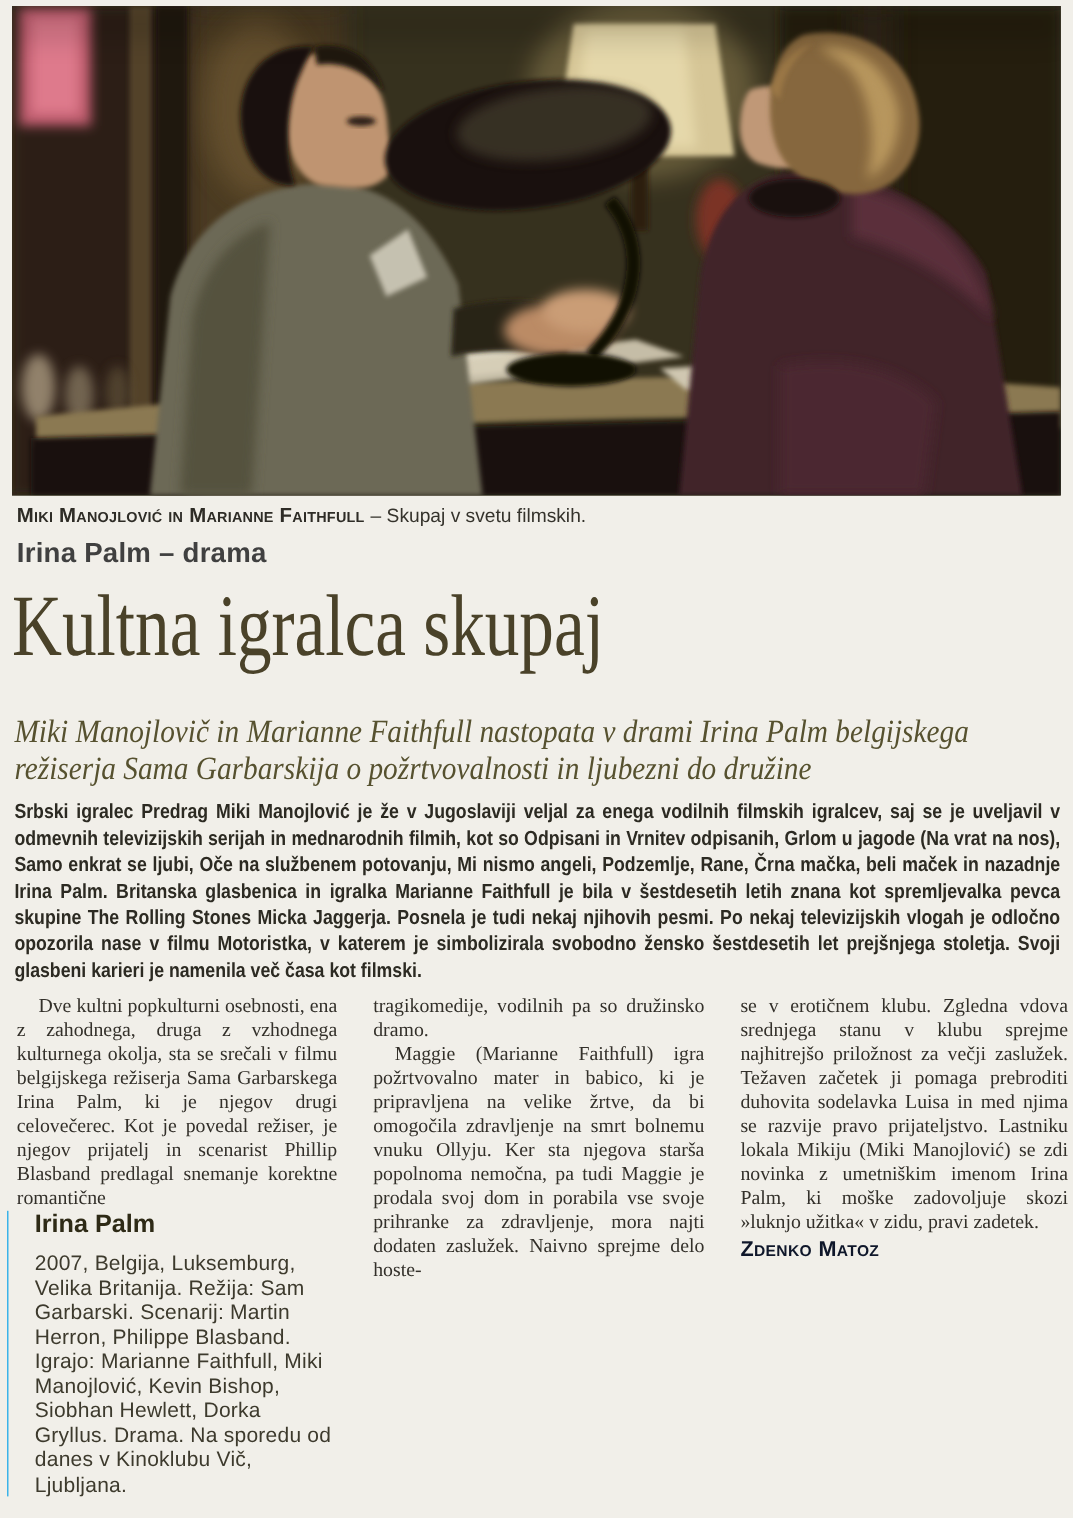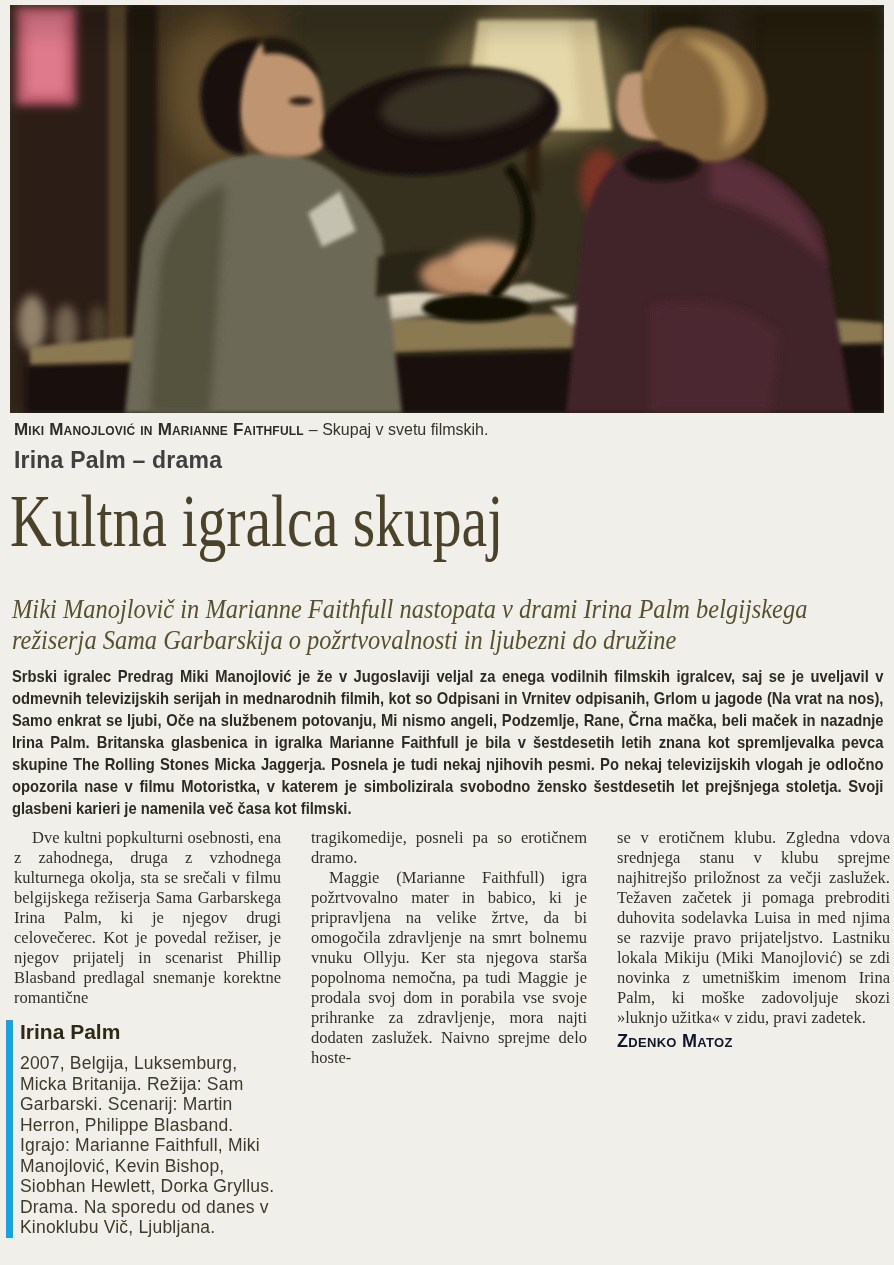--- a/index.html
+++ b/index.html
@@ -67,22 +67,22 @@
   .col3{width:273px;}
   p.body{
     margin:0;font-family:"Liberation Serif",serif;
     font-size:16.5px;line-height:20px;color:#33302a;
     text-align:justify;hyphens:none;
   }
   p.body.indent{text-indent:18px;}
 
   
   .infobox{
-    margin-top:12px;margin-left:-8px;
-    border-left:7px solid #0ea5e9;padding-left:7px;
+    margin-top:1px;margin-left:-8px;
+    border-left:1px solid #0ea5e9;padding-left:22px;
   }
   .infobox-title{font-weight:bold;font-size:21px;color:#2e2a16;line-height:24px;}
   .infobox-body{
     margin-top:9px;font-size:17.5px;line-height:20.5px;color:#3d3a2d;
     letter-spacing:.2px;
   }
 
   
   .author{
     margin-top:3px;font-weight:bold;font-variant:small-caps;
@@ -207,26 +207,26 @@
   <div class="subtitle">Miki Manojlovič in Marianne Faithfull nastopata v drami Irina Palm belgijskega režiserja Sama Garbarskija o požrtvovalnosti in ljubezni do družine</div>
 
   <div class="lead">Srbski igralec Predrag Miki Manojlović je že v Jugoslaviji veljal za enega vodilnih filmskih igralcev, saj se je uveljavil v odmevnih televizijskih serijah in mednarodnih filmih, kot so Odpisani in Vrnitev odpisanih, Grlom u jagode (Na vrat na nos), Samo enkrat se ljubi, Oče na službenem potovanju, Mi nismo angeli, Podzemlje, Rane, Črna mačka, beli maček in nazadnje Irina Palm. Britanska glasbenica in igralka Marianne Faithfull je bila v šestdesetih letih znana kot spremljevalka pevca skupine The Rolling Stones Micka Jaggerja. Posnela je tudi nekaj njihovih pesmi. Po nekaj televizijskih vlogah je odločno opozorila nase v filmu Motoristka, v katerem je simbolizirala svobodno žensko šestdesetih let prejšnjega stoletja. Svoji glasbeni karieri je namenila več časa kot filmski.</div>
 
   <div class="cols">
 
     <div class="col col1">
       <p class="body indent">Dve kultni popkulturni osebnosti, ena z zahodnega, druga z vzhodnega kulturnega okolja, sta se srečali v filmu belgijskega režiserja Sama Garbarskega Irina Palm, ki je njegov drugi celovečerec. Kot je povedal režiser, je njegov prijatelj in scenarist Phillip Blasband predlagal snemanje korektne romantične</p>
       <div class="infobox">
         <div class="infobox-title">Irina Palm</div>
-        <div class="infobox-body">2007, Belgija, Luksemburg, Micka Britanija. Režija: Sam Garbarski. Scenarij: Martin Herron, Philippe Blasband. Igrajo: Marianne Faithfull, Miki Manojlović, Kevin Bishop, Siobhan Hewlett, Dorka Gryllus. Drama. Na sporedu od danes v Kinoklubu Vič, Ljubljana.</div>
+        <div class="infobox-body">2007, Belgija, Luksemburg, Velika Britanija. Režija: Sam Garbarski. Scenarij: Martin Herron, Philippe Blasband. Igrajo: Marianne Faithfull, Miki Manojlović, Kevin Bishop, Siobhan Hewlett, Dorka Gryllus. Drama. Na sporedu od danes v Kinoklubu Vič, Ljubljana.</div>
       </div>
     </div>
 
     <div class="col col2">
-      <p class="body">tragikomedije, posneli pa so erotičnem dramo.</p>
+      <p class="body">tragikomedije, vodilnih pa so družinsko dramo.</p>
       <p class="body indent">Maggie (Marianne Faithfull) igra požrtvovalno mater in babico, ki je pripravljena na velike žrtve, da bi omogočila zdravljenje na smrt bolnemu vnuku Ollyju. Ker sta njegova starša popolnoma nemočna, pa tudi Maggie je prodala svoj dom in porabila vse svoje prihranke za zdravljenje, mora najti dodaten zaslužek. Naivno sprejme delo hoste-</p>
     </div>
 
     <div class="col col3">
       <p class="body">se v erotičnem klubu. Zgledna vdova srednjega stanu v klubu sprejme najhitrejšo priložnost za večji zaslužek. Težaven začetek ji pomaga prebroditi duhovita sodelavka Luisa in med njima se razvije pravo prijateljstvo. Lastniku lokala Mikiju (Miki Manojlović) se zdi novinka z umetniškim imenom Irina Palm, ki moške zadovoljuje skozi »luknjo užitka« v zidu, pravi zadetek.</p>
       <div class="author">Zdenko Matoz</div>
     </div>
 
   </div>
 </div>

